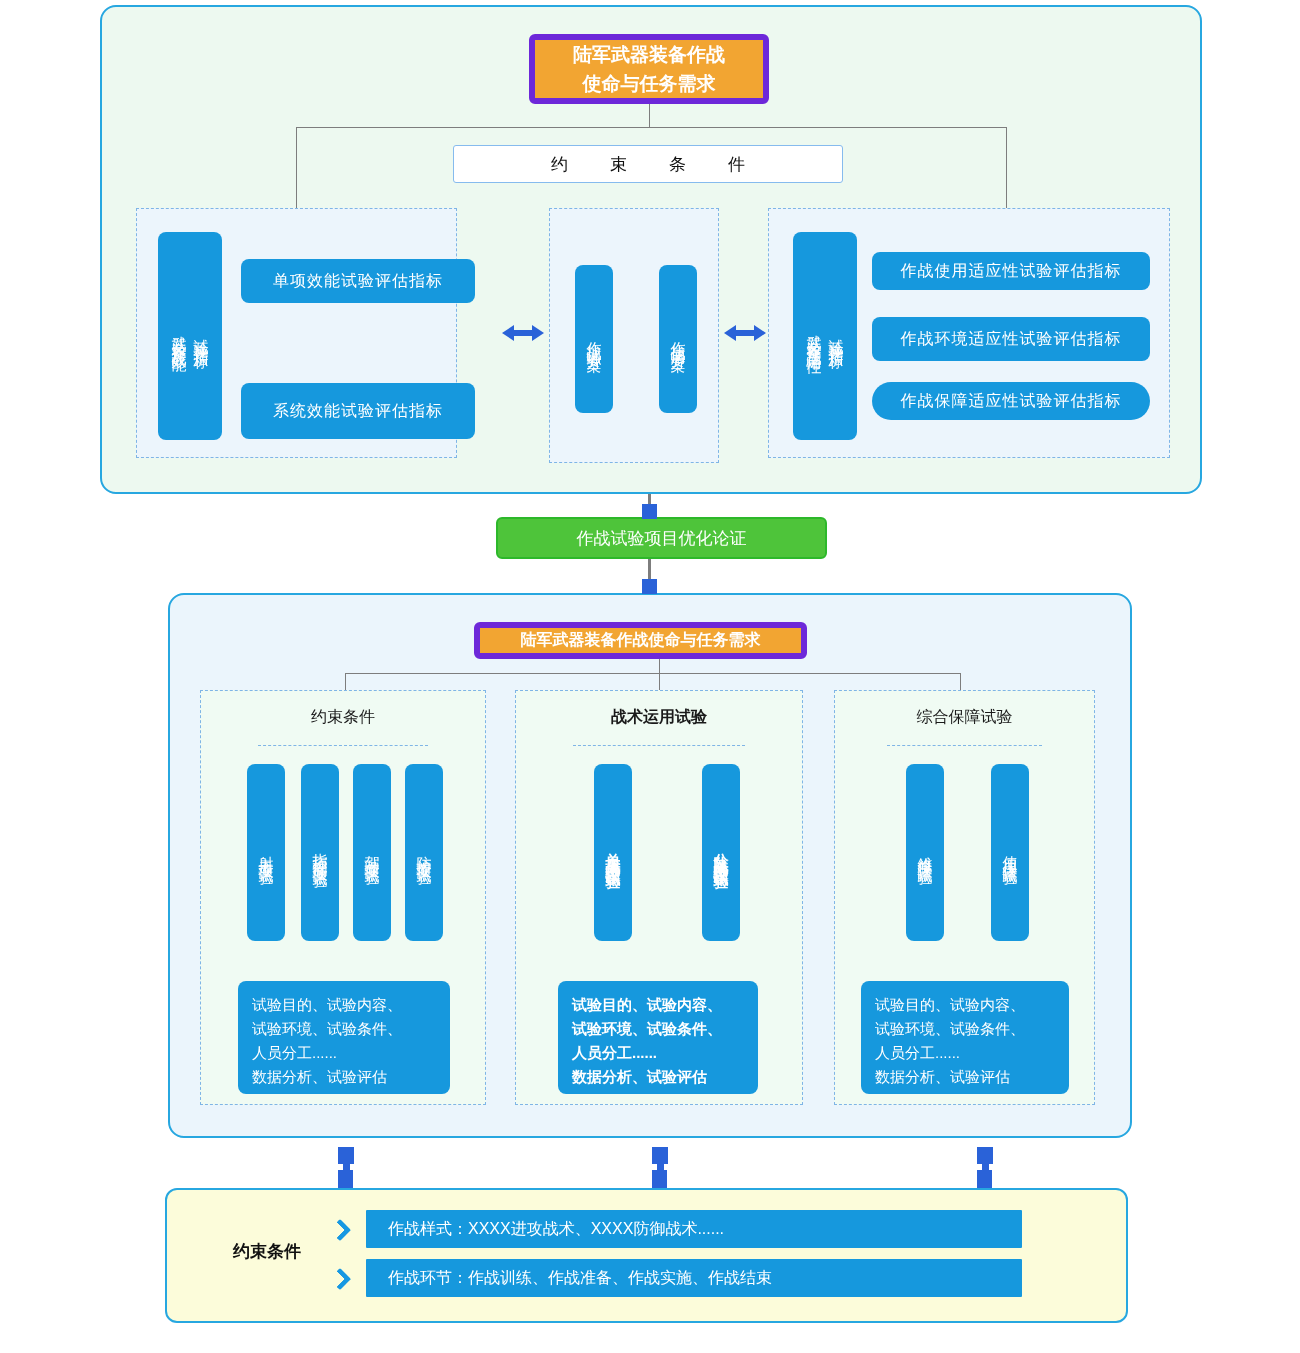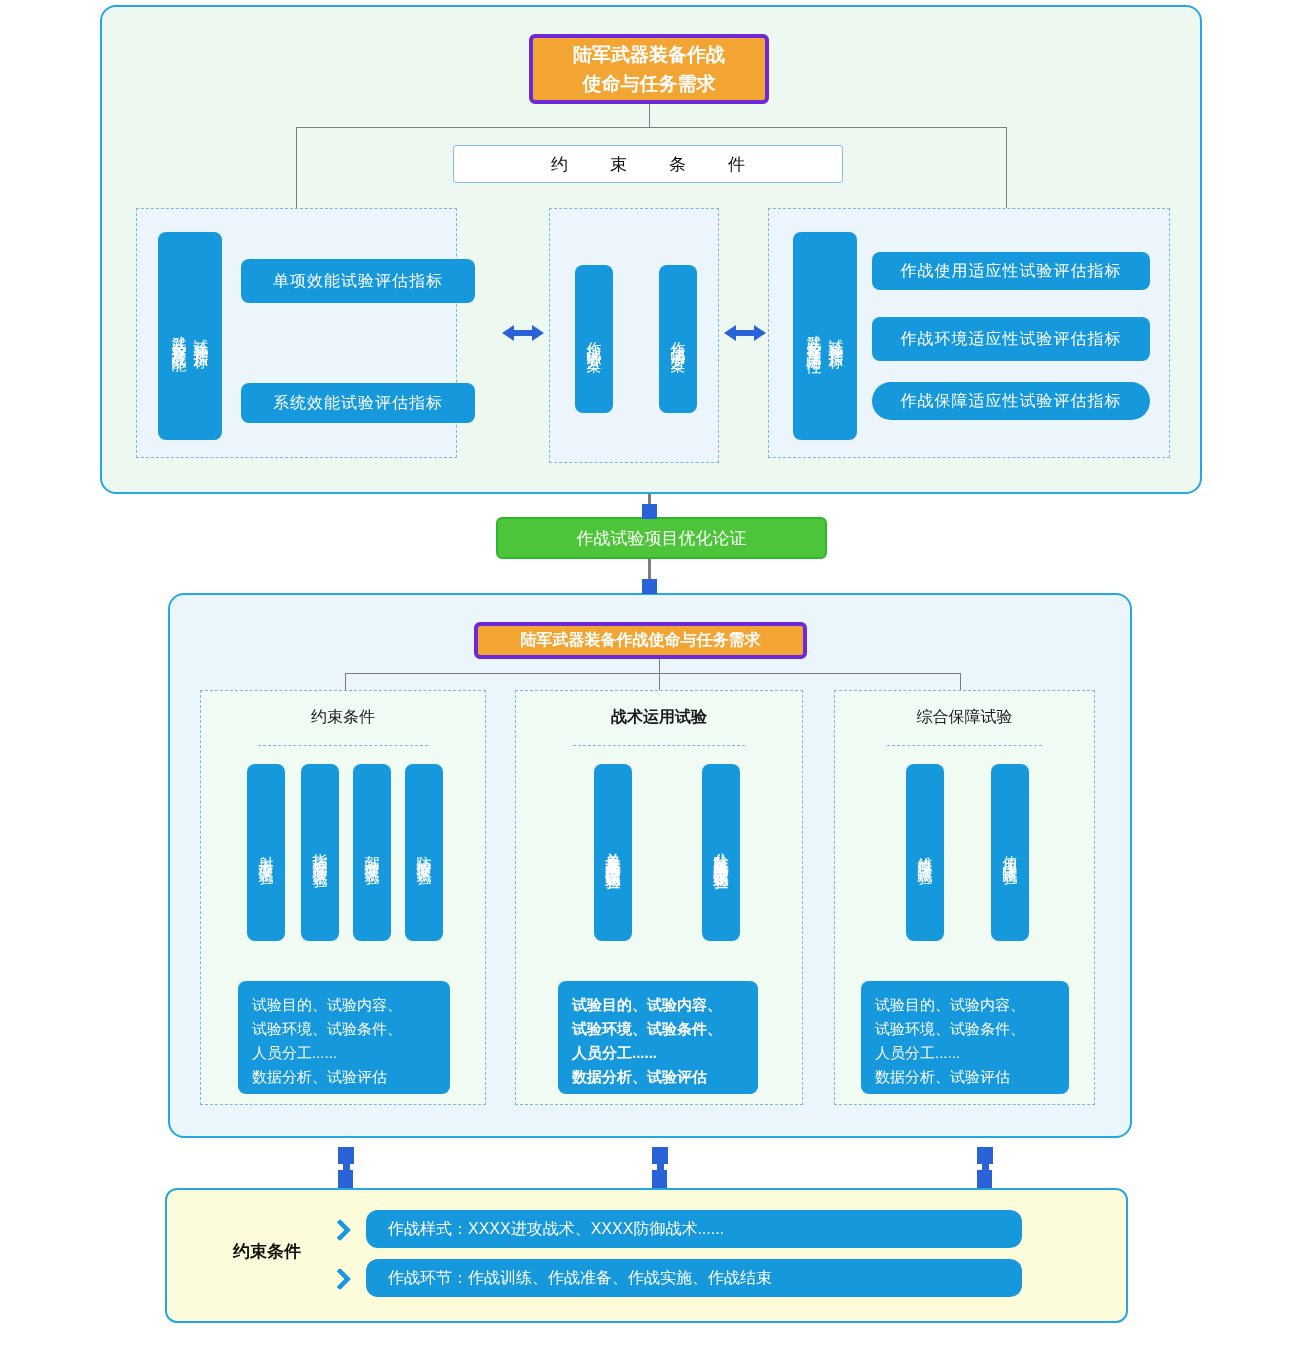--- a/index.html
+++ b/index.html
@@ -8,21 +8,21 @@
   
   .big-box{position:absolute;border:2px solid #27a7e0;border-radius:16px;box-sizing:border-box;}
   .sec-top{left:100px;top:5px;width:1102px;height:489px;background:#edf9f0;}
   .sec-mid{left:168px;top:593px;width:964px;height:545px;background:#ebf5fc;}
   .sec-bot{left:165px;top:1188px;width:963px;height:135px;background:#fcfcda;border-radius:12px;}
   
   .dash{position:absolute;border:1px dashed #7fb5e6;box-sizing:border-box;}
   .dash.bluebg{background:#ecf5fc;}
   .dash.greenbg{background:#f0fbf3;}
   
-  .orange{position:absolute;background:#f2a532;border:4px solid #6d28d9;border-radius:6px;color:#ffffff;font-weight:bold;display:flex;flex-direction:column;align-items:center;justify-content:center;text-align:center;box-sizing:border-box;}
+  .orange{position:absolute;background:#f2a532;border:6px solid #6d28d9;border-radius:6px;color:#ffffff;font-weight:bold;display:flex;flex-direction:column;align-items:center;justify-content:center;text-align:center;box-sizing:border-box;}
   
   .blue{position:absolute;background:#1698dd;border-radius:8px;color:#ffffff;display:flex;align-items:center;justify-content:center;text-align:center;box-sizing:border-box;}
   .blue.h-item{font-size:16px;letter-spacing:1px;}
   
   .vtext{writing-mode:vertical-lr;text-orientation:upright;letter-spacing:3px;font-size:15px;line-height:1.2;}
   .tagbox{flex-direction:row;gap:4px;}
   
   .constraint{position:absolute;background:#ffffff;border:1px solid #86bbee;border-radius:3px;color:#111111;font-size:17px;text-align:center;letter-spacing:42px;text-indent:42px;box-sizing:border-box;display:flex;align-items:center;justify-content:center;}
   
   .green{position:absolute;background:#4ec43a;border:2px solid #2db82a;border-radius:6px;color:#ffffff;font-size:17px;display:flex;align-items:center;justify-content:center;box-sizing:border-box;}
@@ -35,21 +35,21 @@
   
   .descbox{position:absolute;background:#1698dd;border-radius:8px;color:#ffffff;font-size:15px;line-height:1.6;white-space:pre-line;text-align:left;padding:12px 14px;box-sizing:border-box;}
   
   .ibeam{position:absolute;width:16px;height:41px;z-index:2;}
   .ibeam .t{width:16px;height:17px;background:#2a62d8;}
   .ibeam .m{width:7px;height:6px;background:#2a62d8;margin:0 auto;}
   .ibeam .b{width:15px;height:18px;background:#2a62d8;}
   
   .bot-label{position:absolute;font-size:17px;font-weight:bold;color:#111111;}
   .chev{position:absolute;width:11px;height:11px;border-top:5px solid #1798e2;border-right:5px solid #1798e2;transform:rotate(45deg);border-radius:2px;}
-  .bot-bar{position:absolute;background:#1698dd;border-radius:12px;color:#ffffff;font-size:16px;display:flex;align-items:center;padding-left:22px;box-sizing:border-box;}
+  .bot-bar{position:absolute;background:#1698dd;border-radius:1px;color:#ffffff;font-size:16px;display:flex;align-items:center;padding-left:22px;box-sizing:border-box;}
   .arrow-icon{position:absolute;}
 </style>
 </head>
 <body>
 
 <div id="canvas">
 
   <div class="big-box sec-top"></div>
 
   <div class="orange" style="left:529px;top:34px;width:240px;height:70px;font-size:19px;line-height:1.55;">
@@ -63,21 +63,21 @@
   <div class="line" style="left:1006px;top:127px;width:1px;height:81px;"></div>
 
   <div class="constraint" style="left:453px;top:145px;width:390px;height:38px;">约束条件</div>
 
   <div class="dash bluebg" style="left:136px;top:208px;width:321px;height:250px;"></div>
   <div class="blue tagbox" style="left:158px;top:232px;width:64px;height:208px;">
     <span class="vtext">武器装备作战效能</span>
     <span class="vtext">试验评估指标</span>
   </div>
   <div class="blue h-item" style="left:241px;top:259px;width:234px;height:44px;">单项效能试验评估指标</div>
-  <div class="blue h-item" style="left:241px;top:383px;width:234px;height:40px;">系统效能试验评估指标</div>
+  <div class="blue h-item" style="left:241px;top:383px;width:234px;height:56px;">系统效能试验评估指标</div>
 
   <div class="dash bluebg" style="left:549px;top:208px;width:170px;height:255px;"></div>
   <div class="blue vtext" style="left:575px;top:265px;width:38px;height:148px;">作战训练方案</div>
   <div class="blue vtext" style="left:659px;top:265px;width:38px;height:148px;">作战使用方案</div>
 
   <svg class="arrow-icon" style="left:501px;top:322px;" width="44" height="22" viewBox="0 0 44 22">
       <path d="M1 11 L13 3 V8 H31 V3 L43 11 L31 19 V14 H13 V19 Z" fill="#2a62d8"></path>
     </svg>
   <svg class="arrow-icon" style="left:723px;top:322px;" width="44" height="22" viewBox="0 0 44 22">
       <path d="M1 11 L13 3 V8 H31 V3 L43 11 L31 19 V14 H13 V19 Z" fill="#2a62d8"></path>

